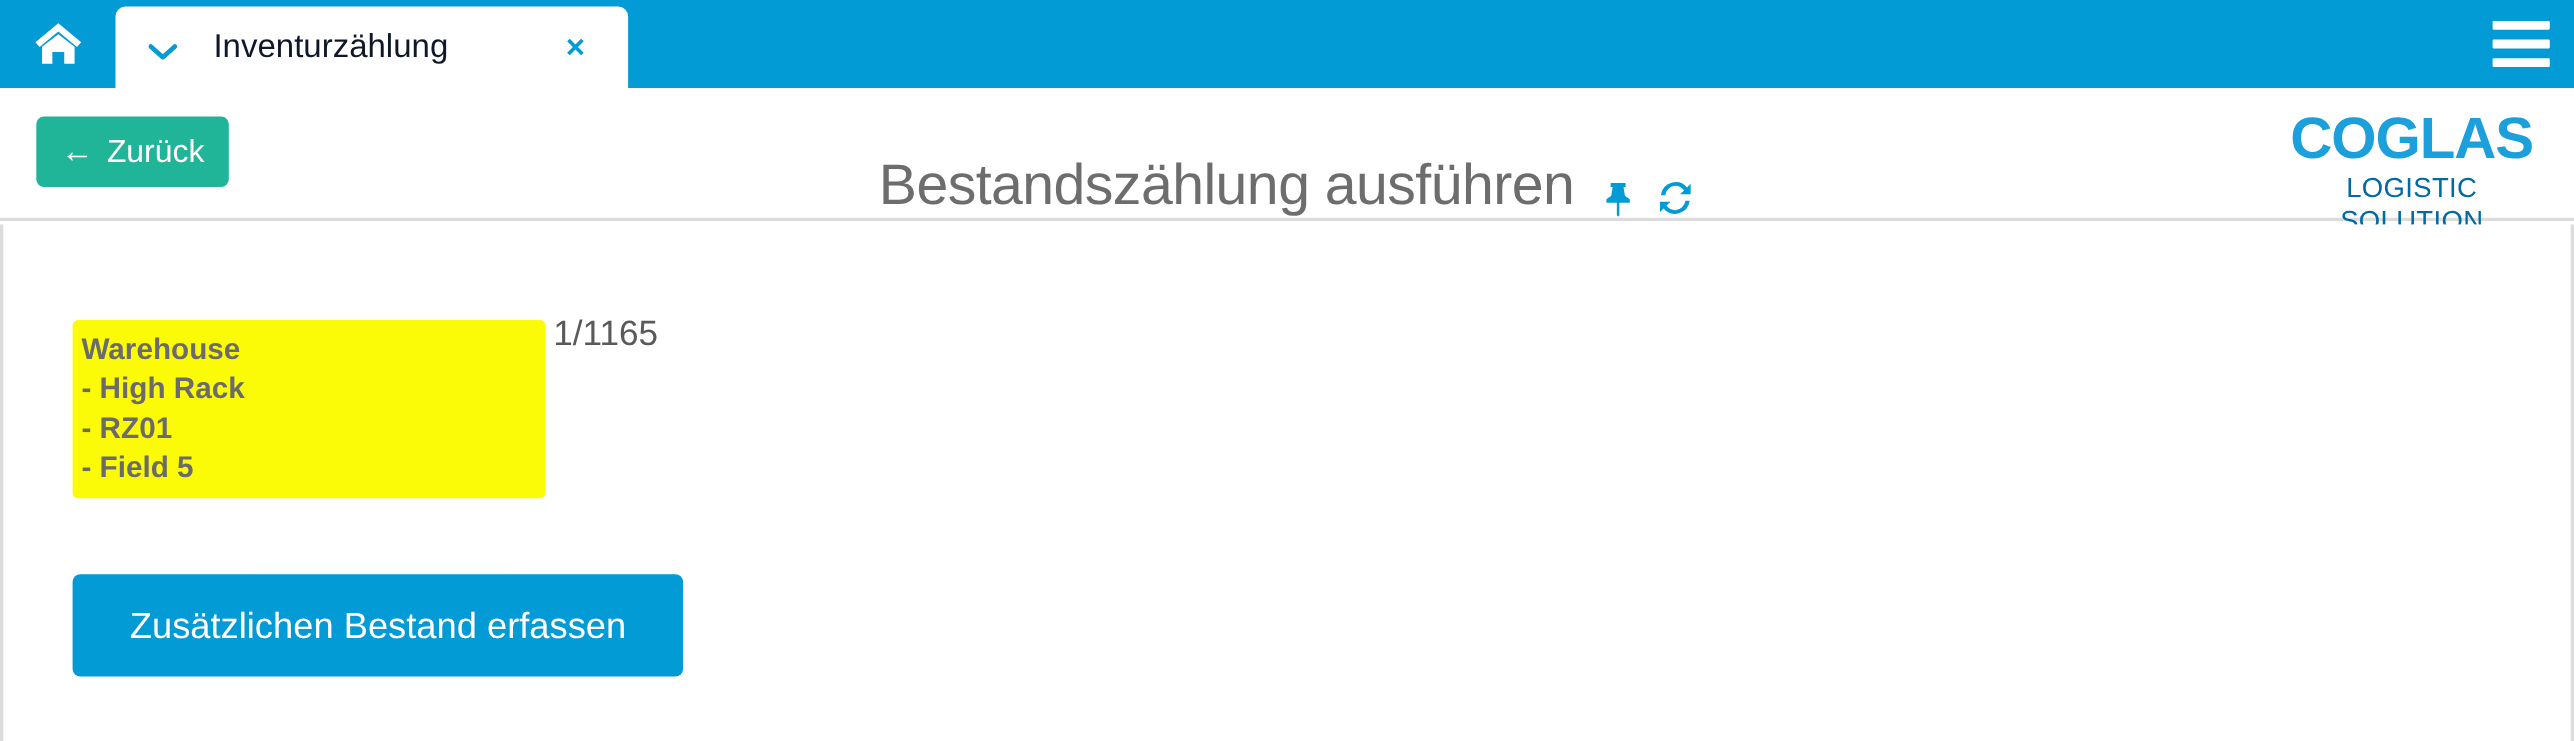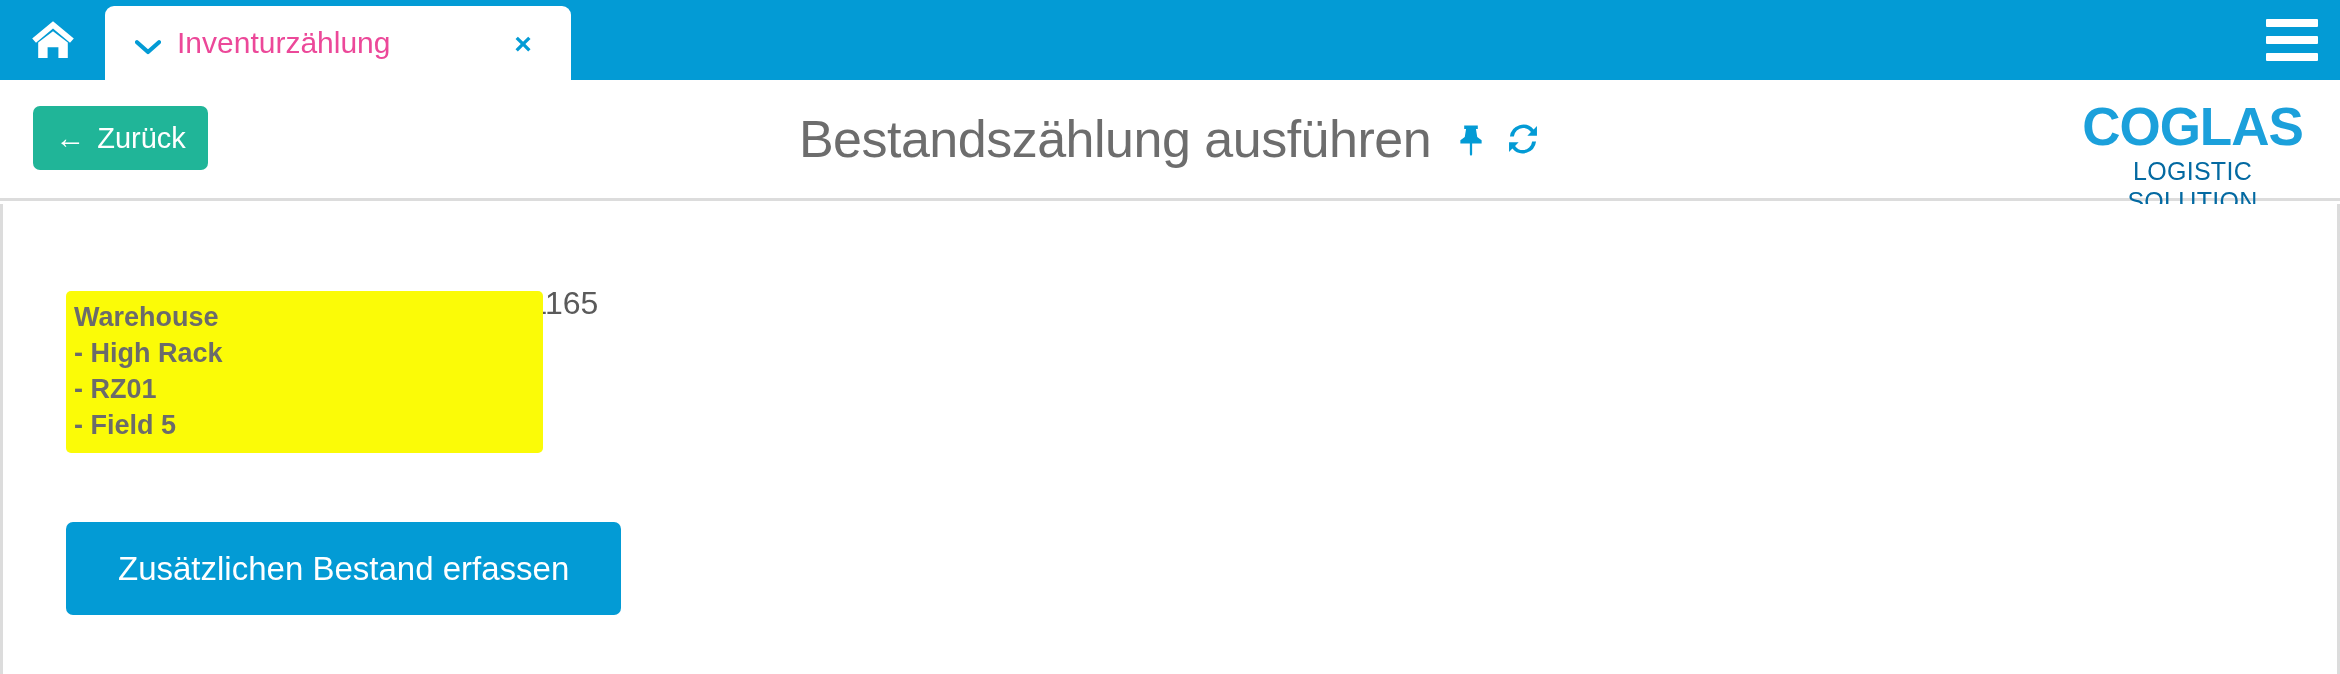--- a/index.html
+++ b/index.html
@@ -57,26 +57,26 @@
     top: 28px;
     width: 26px;
     height: 26px;
     display: flex;
     align-items: center;
     justify-content: center;
     cursor: pointer;
   }
   .tab-label {
     position: absolute;
-    left: 72px;
+    left: 89px;
     top: 0;
     height: 74px;
     line-height: 74px;
     font-size: 30px;
-    color: #ec4899;
+    color: #0f172a;
     white-space: nowrap;
     font-family: "Liberation Sans", sans-serif;
     cursor: pointer;
   }
   .tab-close {
     position: absolute;
     right: 34px;
     top: 24px;
     width: 28px;
     height: 28px;
@@ -146,21 +146,21 @@
     display: inline-block;
   }
 
   .page-title-wrap {
     position: absolute;
     left: 0;
     top: 0;
     width: 2340px;
     height: 118px;
     display: flex;
-    align-items: center;
+    align-items: flex-end;
     justify-content: center;
     gap: 22px;
     pointer-events: none;
   }
   .page-title {
     font-size: 52px;
     font-weight: 400;
     color: #6d6d6d;
     font-family: "Liberation Sans", sans-serif;
     white-space: nowrap;
@@ -227,21 +227,21 @@
     font-family: "Liberation Sans", sans-serif;
     white-space: pre;
   }
   .doc-nr { }
   .doc-page { margin-left: 42px; }
 
   .location-box {
     position: absolute;
     left: 63px;
     top: 87px;
-    width: 477px;
+    width: 430px;
     background: #FBFB07;
     border-radius: 5px;
     padding: 8px 0 10px 0;
     box-sizing: border-box;
   }
   .location-line {
     font-size: 27px;
     font-weight: bold;
     color: #6b6b6b;
     font-family: "Liberation Sans", sans-serif;

